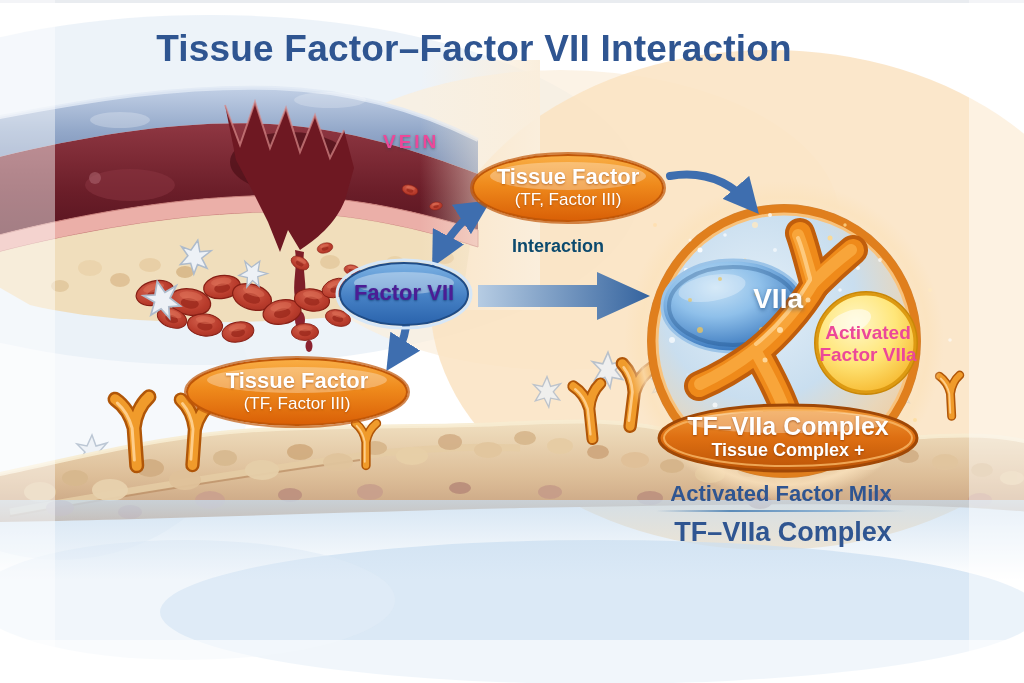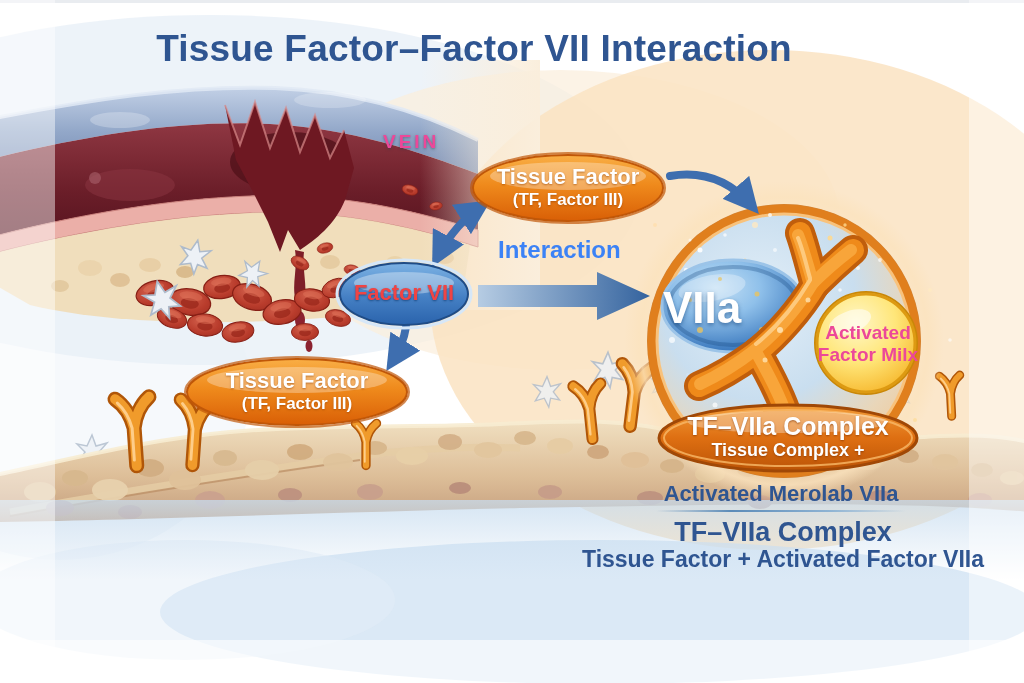--- a/index.html
+++ b/index.html
@@ -7,28 +7,28 @@
          font-family:"Liberation Sans",sans-serif;}
   .stage svg{position:absolute;left:0;top:0;}
   .txt{position:absolute;white-space:nowrap;}
   .page-title{left:0;top:28px;width:948px;text-align:center;font-size:37px;font-weight:bold;
               color:#2F5591;letter-spacing:0.2px;}
   .vein-label{left:383px;top:131px;font-size:19px;font-weight:bold;color:#ec4899;
               letter-spacing:3px;text-shadow:0 1px 3px rgba(50,60,80,.55);}
   .oval-label{display:flex;flex-direction:column;align-items:center;color:#fff;
               text-shadow:0 1px 2px rgba(140,60,0,.55);line-height:1.12;}
   .oval-label .l1{font-size:22px;font-weight:bold;}
-  .oval-label .l2{font-size:17px;font-weight:bold;}
+  .oval-label .l2{font-size:17px;font-weight:normal;}
   .tf-top{left:468px;top:165px;width:200px;}
   .tf-left{left:187px;top:369px;width:220px;}
-  .interaction-label{left:498px;top:236px;width:120px;text-align:center;font-size:24px;
-                     font-weight:bold;color:#3b82f6;}
+  .interaction-label{left:498px;top:236px;width:120px;text-align:center;font-size:18px;
+                     font-weight:bold;color:#0c4a6e;}
   .factor-vii{left:340px;top:280px;width:128px;text-align:center;font-size:22px;font-weight:bold;
-              color:#ef4444;text-shadow:0 1px 2px rgba(10,50,100,.6);}
-  .viia-label{left:663px;top:283px;width:140px;text-align:left;font-size:44px;font-weight:bold;
+              color:#4c1d95;text-shadow:0 1px 2px rgba(10,50,100,.6);}
+  .viia-label{left:663px;top:283px;width:140px;text-align:right;font-size:28px;font-weight:bold;
               color:#fff;text-shadow:0 2px 4px rgba(15,60,115,.55);}
   .activated-badge{left:798px;top:322px;width:140px;display:flex;flex-direction:column;
               align-items:center;font-size:19px;font-weight:bold;color:#ec4899;line-height:1.15;}
   .pill-label{left:660px;top:413px;width:256px;display:flex;flex-direction:column;align-items:center;
               color:#fff;text-shadow:0 1px 2px rgba(120,45,0,.6);line-height:1.1;}
   .pill-label .l1{font-size:25px;font-weight:bold;}
   .pill-label .l2{font-size:18px;font-weight:bold;}
   .cap-activated{left:656px;top:481px;width:250px;text-align:center;font-size:22px;
                  font-weight:bold;color:#2F5591;}
   .cap-divider{position:absolute;left:656px;top:510px;width:250px;height:2px;
@@ -428,27 +428,26 @@
 
 <div class="txt oval-label tf-left">
   <span class="l1">Tissue Factor</span>
   <span class="l2">(TF, Factor III)</span>
 </div>
 
 <div class="txt viia-label">VIIa</div>
 
 <div class="txt activated-badge">
   <span>Activated</span>
-  <span>Factor Milx</span>
+  <span>Factor VIIa</span>
 </div>
 
 <div class="txt pill-label">
   <span class="l1">TF–VIIa Complex</span>
   <span class="l2">Tissue Complex +</span>
 </div>
 
-<div class="txt cap-activated">Activated Merolab VIIa</div>
+<div class="txt cap-activated">Activated Factor Milx</div>
 <div class="cap-divider"></div>
 <div class="txt cap-heading">TF–VIIa Complex</div>
-<div class="txt cap-sub">Tissue Factor + Activated Factor VIIa</div>
 
 
 </div>
 
 </body></html>

